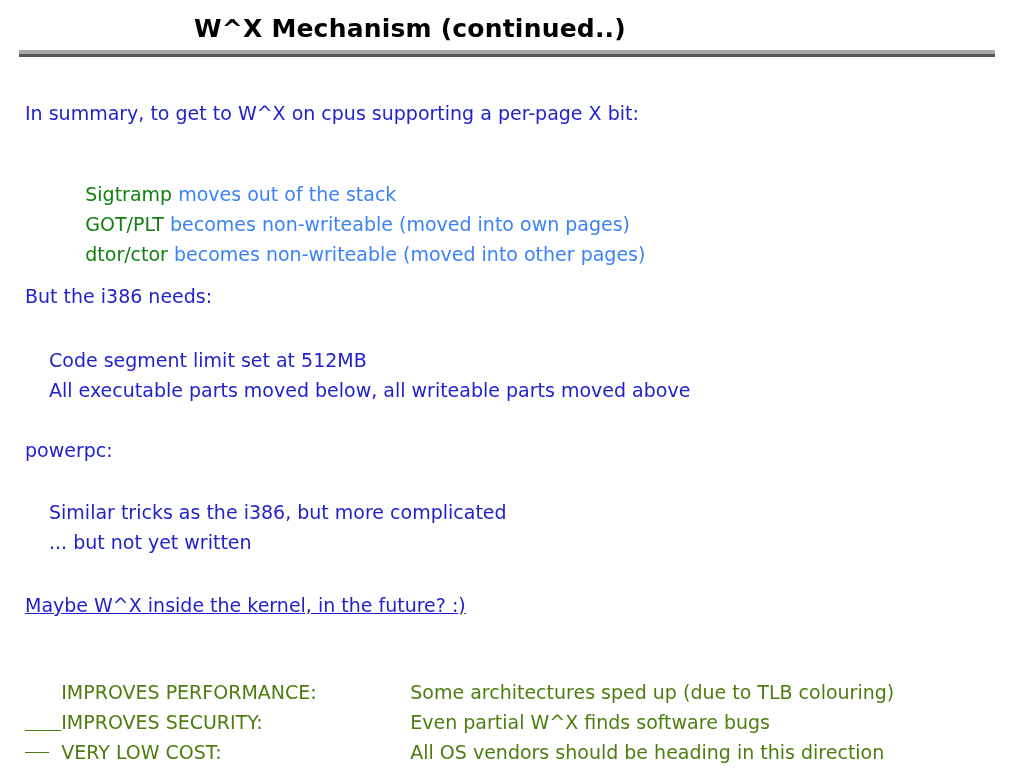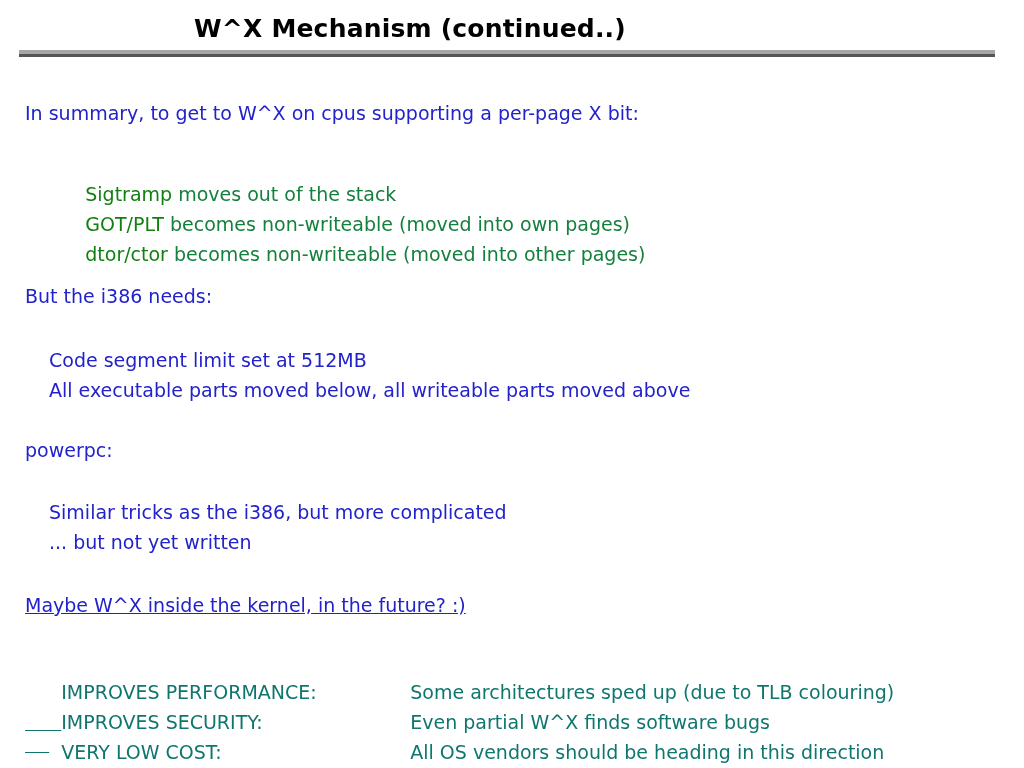--- a/index.html
+++ b/index.html
@@ -69,32 +69,32 @@
     font-family: "DejaVu Sans", sans-serif;
     font-size: 19px;
     line-height: 22px;
     white-space: pre;
     color: #2222cc;
   }
   .line.lvl0 { left: 25px; }
   .line.lvl1 { left: 49px; }
 
   .kw-green { color: #118011; }
-  .txt-blue { color: #15803d; }
+  .txt-blue { color: #3b82f6; }
 
   
   .benefit-row {
     position: absolute;
     left: 25px;
     width: 960px;
     font-family: "DejaVu Sans", sans-serif;
     font-size: 19px;
     line-height: 22px;
     white-space: pre;
-    color: #0f766e;
+    color: #4d7c0f;
   }
   .benefit-row .col-label {
     display: inline-block;
     width: 349px;
     vertical-align: top;
   }
   .benefit-row .col-value {
     display: inline-block;
     vertical-align: top;
   }

